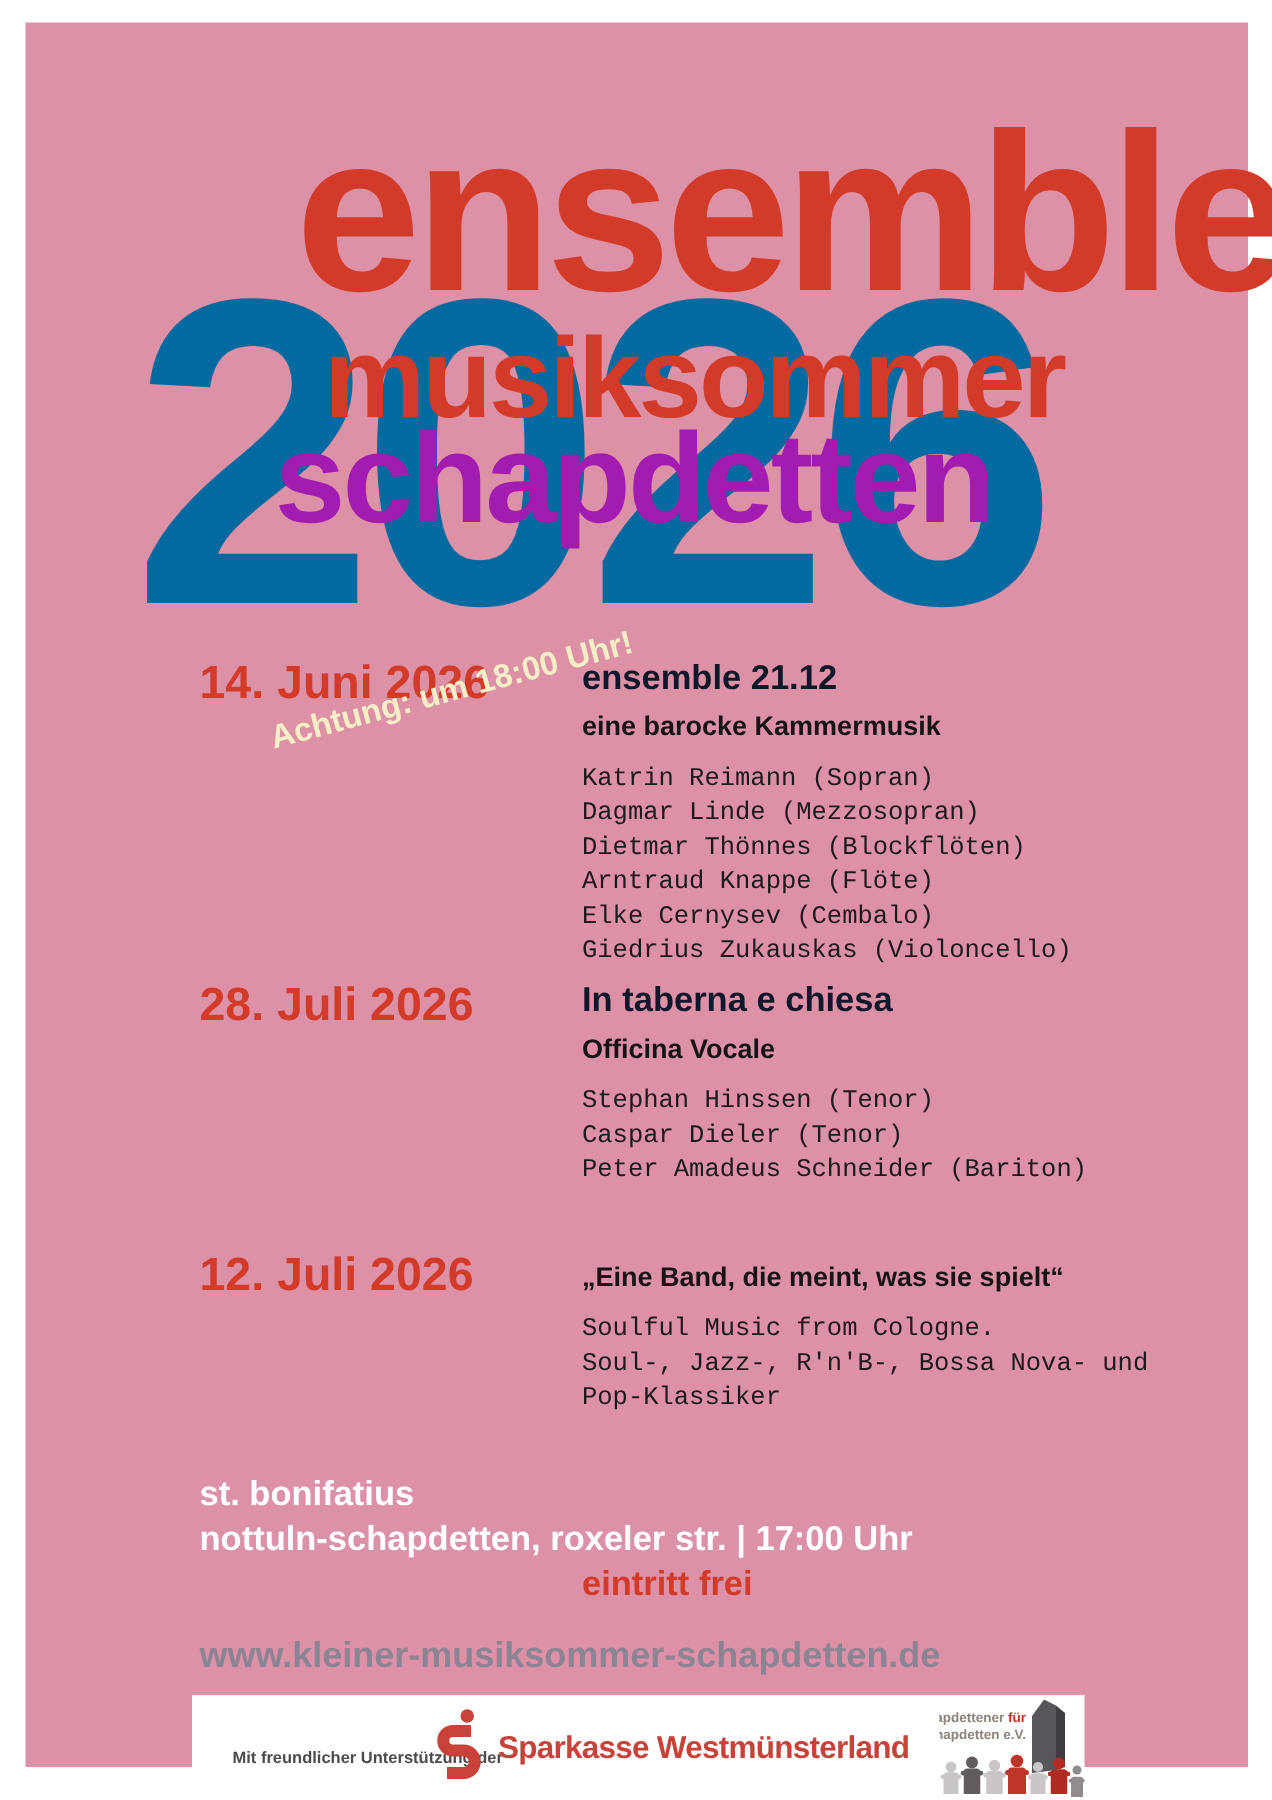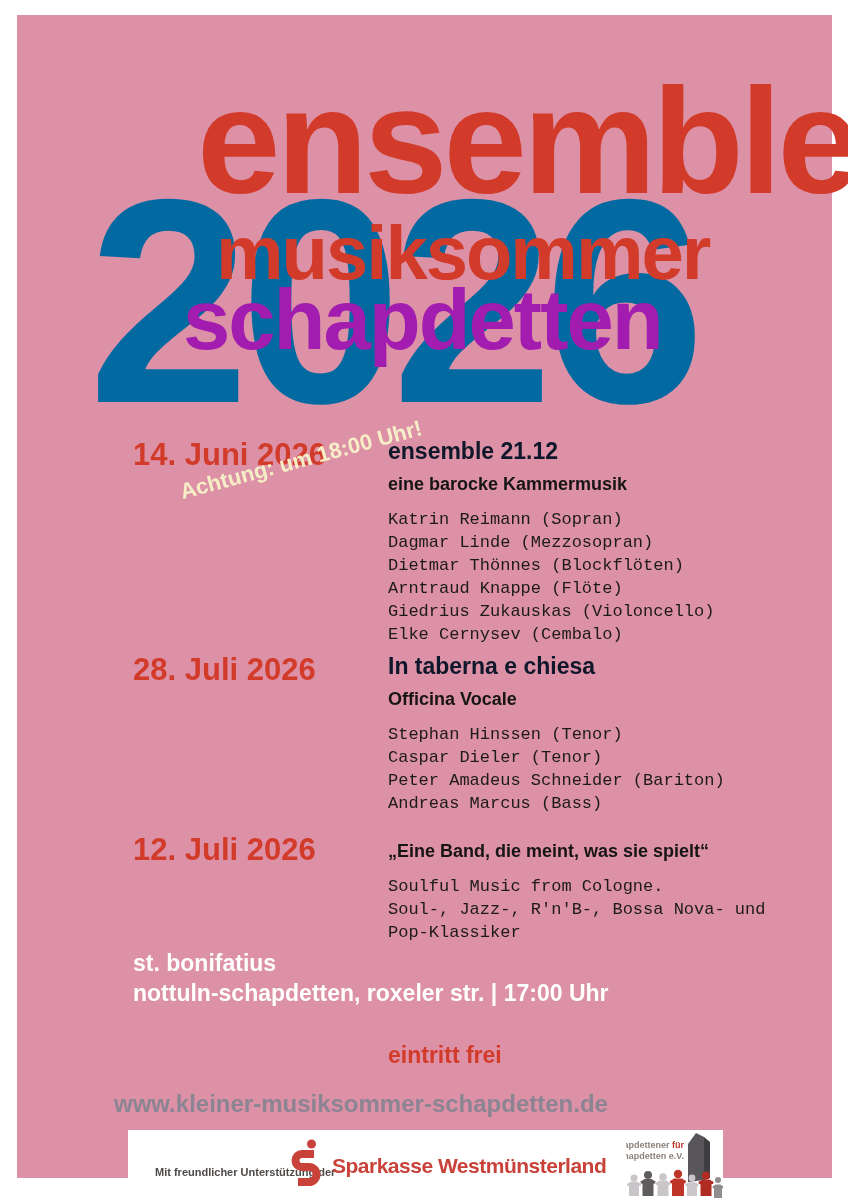--- a/index.html
+++ b/index.html
@@ -33,28 +33,28 @@
     font-size:22px;font-weight:bold;color:#f6eec6;white-space:nowrap;
     transform:rotate(-15deg);transform-origin:0 100%;line-height:26px;
   }
   .event-body{position:absolute;left:388px;top:0;width:420px;}
   .event-title{font-size:23px;font-weight:bold;color:#0f172a;line-height:28px;white-space:nowrap;}
   .event-subtitle{margin-top:8px;font-size:18px;font-weight:bold;color:#161415;line-height:22px;white-space:nowrap;}
   .event-lines{margin-top:13px;}
   .event-lines div{font-size:17px;color:#1c1a1b;line-height:23px;white-space:nowrap;font-family:Liberation Mono, monospace;}
   .ev1{top:437px;} .ev2{top:652px;} .ev3{top:832px;}
   
-  .venue{position:absolute;left:133px;top:948px;}
+  .venue{position:absolute;left:133px;top:980px;}
   .venue div{font-size:23px;font-weight:bold;color:#ffffff;line-height:30px;white-space:nowrap;}
   .admission{
     position:absolute;left:388px;top:1042px;
     font-size:23px;font-weight:bold;color:#d23a29;white-space:nowrap;text-align:center;
   }
   .website{
-    position:absolute;left:114px;top:1090px;
+    position:absolute;left:133px;top:1090px;
     font-size:24px;font-weight:bold;color:#8b8492;white-space:nowrap;
   }
   
   .sponsor-bar{
     position:absolute;left:128px;top:1130px;width:595px;height:70px;
     background:#ffffff;
   }
   .support-text{
     position:absolute;left:27px;top:36px;
     font-size:11px;font-weight:bold;color:#4e4a48;white-space:nowrap;
@@ -82,36 +82,35 @@
   <div class="event-date">14. Juni 2026</div>
   <div class="event-note">Achtung: um 18:00 Uhr!</div>
   <div class="event-body">
     <div class="event-title">ensemble 21.12</div>
     <div class="event-subtitle">eine barocke Kammermusik</div>
     <div class="event-lines">
       <div>Katrin Reimann (Sopran)</div>
       <div>Dagmar Linde (Mezzosopran)</div>
       <div>Dietmar Thönnes (Blockflöten)</div>
       <div>Arntraud Knappe (Flöte)</div>
+      <div>Elke Cernysev (Cembalo)</div>
       <div>Giedrius Zukauskas (Violoncello)</div>
-      <div>Elke Cernysev (Cembalo)</div>
     </div>
   </div>
 </div>
 
 <div class="event ev2">
   <div class="event-date">28. Juli 2026</div>
   <div class="event-body">
     <div class="event-title">In taberna e chiesa</div>
     <div class="event-subtitle">Officina Vocale</div>
     <div class="event-lines">
       <div>Stephan Hinssen (Tenor)</div>
       <div>Caspar Dieler (Tenor)</div>
       <div>Peter Amadeus Schneider (Bariton)</div>
-      <div>Andreas Marcus (Bass)</div>
     </div>
   </div>
 </div>
 
 <div class="event ev3">
   <div class="event-date">12. Juli 2026</div>
   <div class="event-body">
     <div class="event-subtitle">„Eine Band, die meint, was sie spielt“</div>
     <div class="event-lines">
       <div>Soulful Music from Cologne.</div>

